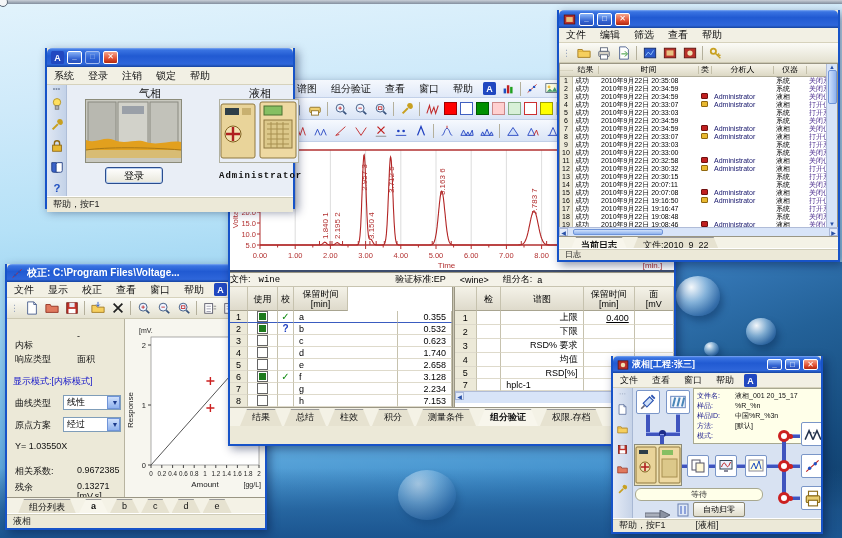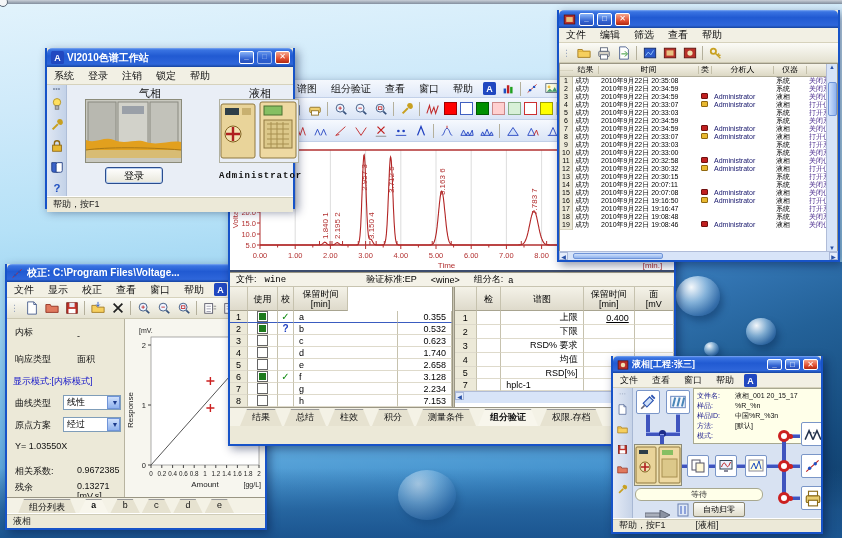--- a/index.html
+++ b/index.html
@@ -235,21 +235,21 @@
         </span>
         <span class="ticon">
           <svg viewBox="0 0 16 16" width="14" height="14">
             <path d="M8 2v10M4 6l4-4 4 4" stroke="#3a7a3a" fill="none" stroke-width="1.6"></path>
           </svg>
         </span>
         <span style="font-size: 9px; font-weight: bold; margin-left: 3px;">Level</span>
       </div>
     <div id="calib-body">
       <div id="calib-left">
-        <span class="cl-label" style="top:7px;">内标</span>
+        <span class="cl-label" style="top:20px;">内标</span>
         <span class="cl-value" style="top:12px;">-</span>
         <span class="cl-label" style="top:34px;">响应类型</span>
         <span class="cl-value" style="top:34px;">面积</span>
         <span class="cl-blue" style="top:56px;">显示模式:[内标模式]</span>
         <span class="cl-label" style="top:78px;">曲线类型</span>
         <div class="cl-select" style="top:76px;">
           <span>线性</span>
           <span class="arrow">▼</span>
         </div>
         <span class="cl-label" style="top:100px;">原点方案</span>
@@ -296,21 +296,21 @@
           <text x="134" y="157" font-size="6.3" fill="#222" text-anchor="middle">2</text>
           <line x1="26" y1="146" x2="137.77999999999997" y2="20" stroke="#555555" stroke-width="1"></line>
           <path d="M81.4 62H89.4M85.4 58V66" stroke="#cc2020" stroke-width="1.4"></path>
           <path d="M81.4 89H89.4M85.4 85V93" stroke="#cc2020" stroke-width="1.4"></path>
           <text x="14" y="14" font-size="7" fill="#222">[mV.</text>
           <text transform="rotate(-90 8 91)" x="8" y="91" font-size="8" fill="#222" text-anchor="middle">Response</text>
           <text x="80" y="168" font-size="8" fill="#222" text-anchor="middle">Amount</text>
           <text x="136" y="168" font-size="7" fill="#222" text-anchor="end">[gg/L]</text>
         </svg>
     </div>
-    <div class="tabsbar" id="calib-tabs" style="flex:0 0 16px;font-family:Liberation Mono, monospace;">
+    <div class="tabsbar" id="calib-tabs" style="flex:0 0 16px;">
         <span class="tab">组分列表</span>
         <span class="tab active">a</span>
         <span class="tab">b</span>
         <span class="tab">c</span>
         <span class="tab">d</span>
         <span class="tab">e</span>
       </div>
     <div class="statusbar" style="flex:0 0 15px;">
       <span>液相</span>
     </div>
@@ -594,23 +594,23 @@
         <line x1="166.99840000000003" y1="99" x2="166.99840000000003" y2="103" stroke="#b23030"></line>
         <text transform="rotate(-90 163.66240000000002 51)" x="163.66240000000002" y="51" font-size="8" fill="#b23030">3.712 5</text>
         <line x1="202.23360000000002" y1="99" x2="202.23360000000002" y2="103" stroke="#b23030"></line>
         <line x1="221.2416" y1="99" x2="221.2416" y2="103" stroke="#b23030"></line>
         <text transform="rotate(-90 214.73760000000001 53.099999999999994)" x="214.73760000000001" y="53.099999999999994" font-size="8" fill="#b23030">5.163 6</text>
         <line x1="291.2896" y1="99" x2="291.2896" y2="103" stroke="#b23030"></line>
         <line x1="316.63360000000006" y1="99" x2="316.63360000000006" y2="103" stroke="#b23030"></line>
         <text transform="rotate(-90 306.96160000000003 72.9)" x="306.96160000000003" y="72.9" font-size="8" fill="#b23030">7.783 7</text>
       </svg>
     <div id="chrom-file-row">
-      <span style="padding-left:6px;">文件:</span>
+      <span style="">文件:</span>
       <span style="padding-left:8px;font-family:'Liberation Mono','DejaVu Sans Mono',monospace;">wine</span>
-      <span style="margin-left:80px;">验证标准:EP</span>
+      <span style="margin-left:115px;">验证标准:EP</span>
       <span style="margin-left:14px;">&lt;wine&gt;</span>
       <span style="margin-left:14px;">组分名:</span>
       <span style="margin-left:5px;">a</span>
     </div>
     <div id="chrom-tables">
       <div class="ctable" id="comp-table" style="flex:0 0 222px;">
           <div class="crow hdr">
             <div class="ccell" style="width: 18px;">
               <div> </div>
             </div>
@@ -791,21 +791,20 @@
   </div>
 
   <div class="win" id="win-login" style="left:45px;top:48px;width:250px;height:161px;z-index:5;">
     <div class="titlebar">
       <span class="ticon" style="width:14px;height:14px;" id="login-title-icon">
           <svg viewBox="0 0 16 16" width="13" height="13">
             <rect width="16" height="16" rx="2" fill="#2148c0"></rect>
             <text x="8" y="12" font-size="11" fill="#fff" text-anchor="middle" font-weight="bold">A</text>
           </svg>
         </span>
-      <span class="title-text">VI2010色谱工作站</span>
       <span class="winbtn">_</span>
       <span class="winbtn dis">□</span>
       <span class="winbtn close">✕</span>
     </div>
     <div class="menubar" id="login-menu" style="flex:0 0 18px;">
         <span class="mi">系统</span>
         <span class="mi">登录</span>
         <span class="mi">注销</span>
         <span class="mi">锁定</span>
         <span class="mi">帮助</span>
@@ -1131,20 +1130,27 @@
         <span>▲</span>
         <div class="vthumb" style="margin-top:-118px;"></div>
         <span>▼</span>
       </div>
     </div>
     <div class="hscroll">
       <div class="harrow" style="left:0;">◀</div>
       <div class="hthumb"></div>
       <div class="harrow" style="right:0;">▶</div>
     </div>
+    <div class="tabsbar" id="log-tabs" style="flex:0 0 12px;padding-top:0;">
+        <span class="tab active">当前日志</span>
+        <span class="tab">文件:2010_9_22</span>
+      </div>
+    <div class="statusbar" style="flex:0 0 10px;font-size:8px;">
+      <span>日志</span>
+    </div>
   </div>
 
   <div class="win" id="win-inst" style="left:611px;top:356px;width:212px;height:178px;z-index:7;">
     <div class="titlebar" style="flex-basis:17px;font-size:9px;">
       <span class="ticon" style="width:13px;height:13px;" id="inst-title-icon">
           <svg viewBox="0 0 16 16" width="12" height="12">
             <rect x="1.5" y="2.5" width="13" height="11" fill="#b8302a" stroke="#5c120e"></rect>
             <circle cx="8" cy="8" r="3" fill="#f0e0b0"></circle>
           </svg>
         </span>

